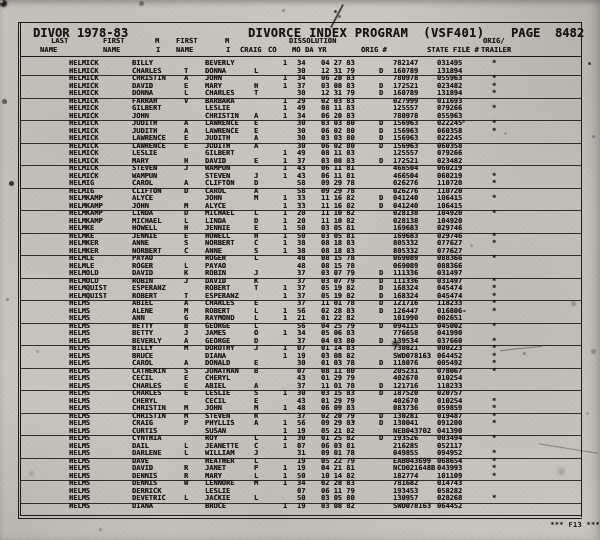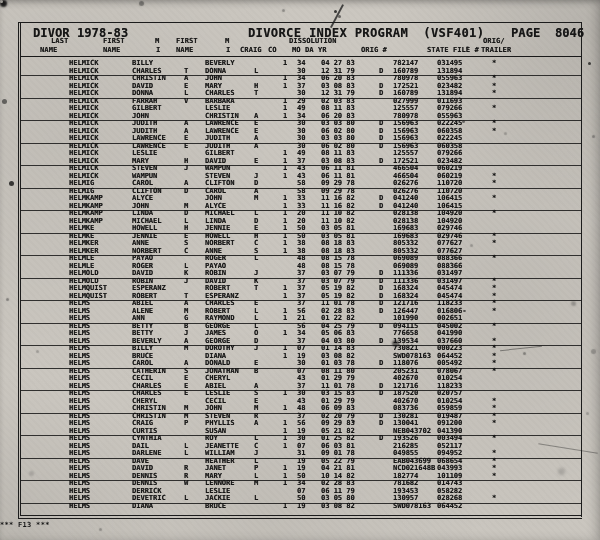--- a/index.html
+++ b/index.html
@@ -51,36 +51,36 @@
   .hdr .l2{top:14px;}
   .hdr .l3{top:23px;}
   
   .rows{padding-top:3px;}
   .row{display:flex;height:7.5px;line-height:7.5px;font-size:7px;padding-left:19px;white-space:pre;justify-content:center;}
   .row span{display:block;flex:0 0 auto;overflow:visible;text-shadow:.2px 0 0 rgba(0,0,0,.55);}
   .sep{box-shadow:0 1px 0 rgba(22,22,22,.85);}
   .c-last{width:63px}.c-first1{width:52px}.c-mi1{width:21px}.c-first2{width:49px}.c-mi2{width:19px}
   .c-type{width:24px;text-align:center}.c-co{width:24px}.c-date{width:58px}.c-dflag{width:14px}
   .c-case{width:44px}.c-state{width:55px;}.c-orig{width:60px}
-  .footer{position:absolute;left:0;top:521px;width:600px;text-align:left;font-size:7px;letter-spacing:.3px;}
+  .footer{position:absolute;left:0;top:521px;width:600px;text-align:right;font-size:7px;letter-spacing:.3px;}
 </style>
 </head>
 <body>
 
 <div class="page">
   <div class="specks"></div>
   <div class="scratch s1"></div>
   <div class="scratch s2"></div>
   <div class="scratch s3"></div>
 
   <div class="frame">
     <div class="hdr">
       <span class="l1" style="left:12px">DIVOR 1978-83</span>
       <span class="l1 title" style="left:227px">DIVORCE INDEX PROGRAM  (VSF401)</span>
-      <span class="l1" style="left:490px">PAGE  8046</span>
+      <span class="l1" style="left:490px">PAGE  8482</span>
 
       <span class="l2" style="left:30px">LAST</span>
       <span class="l2" style="left:82px">FIRST</span>
       <span class="l2" style="left:134px">M</span>
       <span class="l2" style="left:155px">FIRST</span>
       <span class="l2" style="left:204px">M</span>
       <span class="l2" style="left:268px">DISSOLUTION</span>
       <span class="l2" style="left:462px">ORIG/</span>
 
       <span class="l3" style="left:19px">NAME</span>

